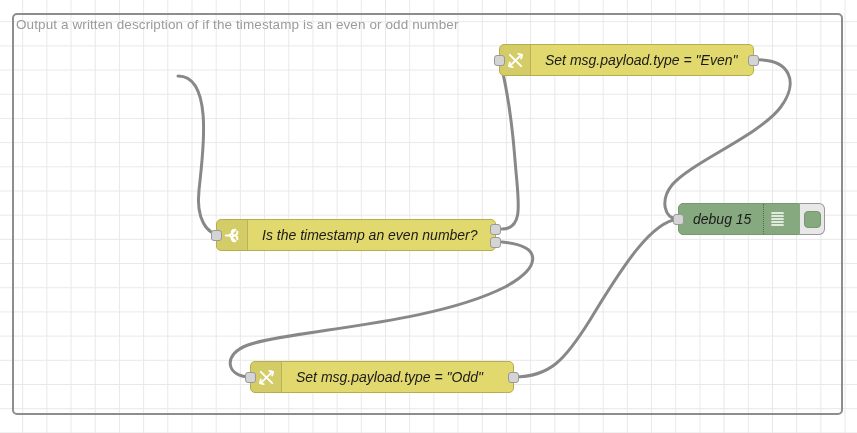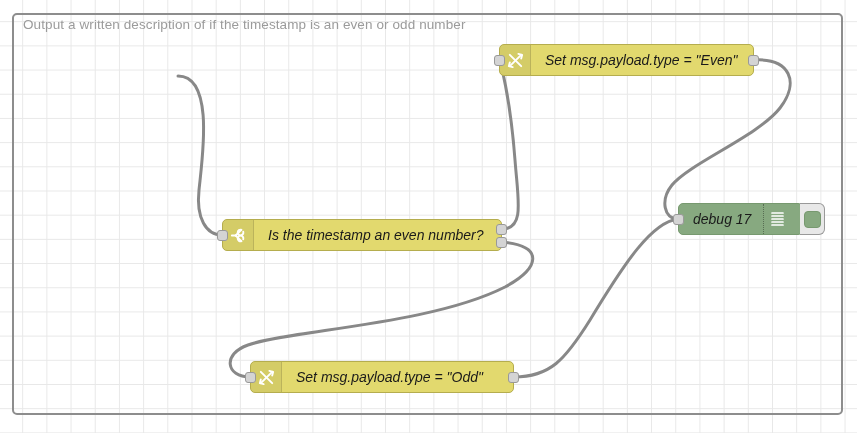--- a/index.html
+++ b/index.html
@@ -37,21 +37,21 @@
     width: 831px;
     height: 402px;
     border: 2px solid #8d8d8d;
     border-radius: 5px;
     box-sizing: border-box;
     background: transparent;
     pointer-events: none;
   }
   .group-label {
     position: absolute;
-    left: 23px;
+    left: 16px;
     top: 17px;
     font-size: 13.5px;
     color: #9b9b9b;
     font-family: "Liberation Sans", sans-serif;
     white-space: nowrap;
     letter-spacing: 0.1px;
   }
 
   
   .node {
@@ -213,21 +213,21 @@
       <path d="M 754,60 C 790,58 800,82 780,108 C 758,136 690,163 672,185 C 660,200 664,219 678,219"></path>
 
       <path d="M 514,377 C 550,377 565,360 590,320 C 625,262 652,222 678,219"></path>
     </g>
   </svg>
 
   <div class="group-frame"></div>
   <div class="group-label">Output a written description of if the timestamp is an even or odd number</div>
 
 
-  <div class="node node-switch" style="left:222px; top:219px; width:280px;">
+  <div class="node node-switch" style="left:216px; top:219px; width:280px;">
     <div class="icon-box">
       <svg class="icon-svg" width="19" height="19" viewBox="0 0 20 20">
         <g stroke="#ffffff" stroke-width="2" fill="none" stroke-linecap="round">
           <path d="M3 10 h4"></path>
           <path d="M7 10 L13 4"></path>
           <path d="M7 10 L13 16"></path>
           <path d="M13 4 a3 3 0 1 0 2 2"></path>
           <path d="M13 16 a3 3 0 1 1 2 -2"></path>
         </g>
       </svg>
@@ -264,21 +264,21 @@
           <path d="M7 17 l-4 -1 l1 -4"></path>
         </g>
       </svg>
     </div>
     <div class="label">Set msg.payload.type = "Odd"</div>
     <div class="port port-in" style="top:10px;"></div>
     <div class="port port-out" style="top:10px;"></div>
   </div>
 
   <div class="node node-debug" style="left:678px; top:203px; width:125px;">
-    <div class="label">debug 17</div>
+    <div class="label">debug 15</div>
     <div class="debug-lines">
       <svg class="icon-svg" width="15" height="17" viewBox="0 0 15 17">
         <g stroke="#ffffff" stroke-width="1.7" stroke-linecap="round">
           <path d="M2 2 h11"></path>
           <path d="M2 5 h11"></path>
           <path d="M2 8 h11"></path>
           <path d="M2 11 h11"></path>
           <path d="M2 14 h11"></path>
         </g>
       </svg>

